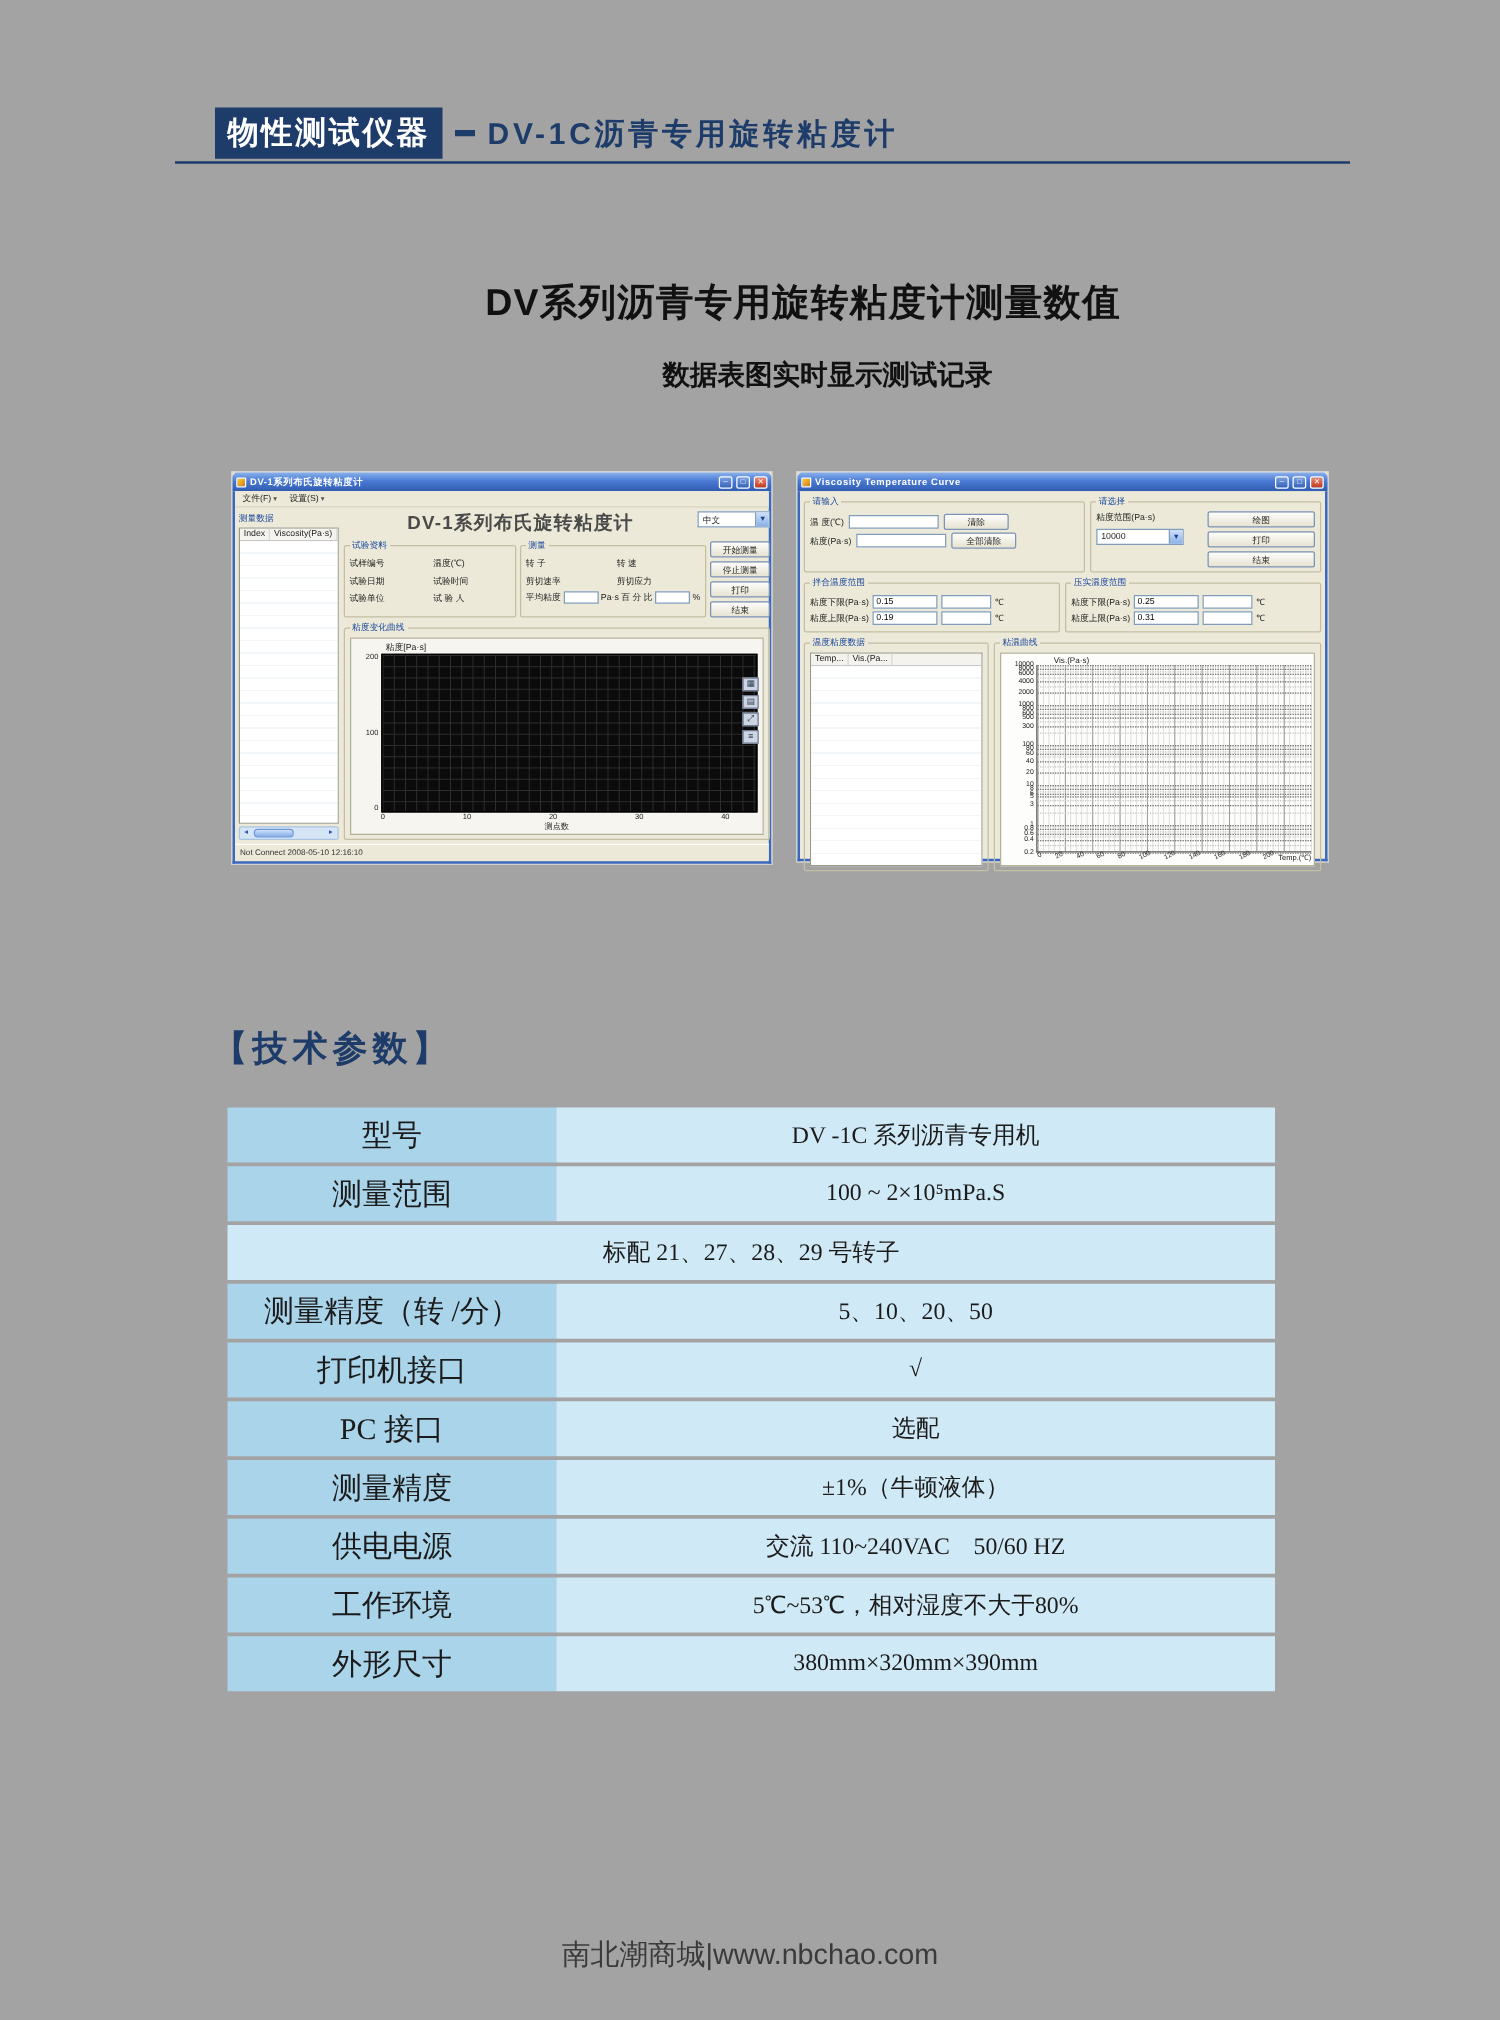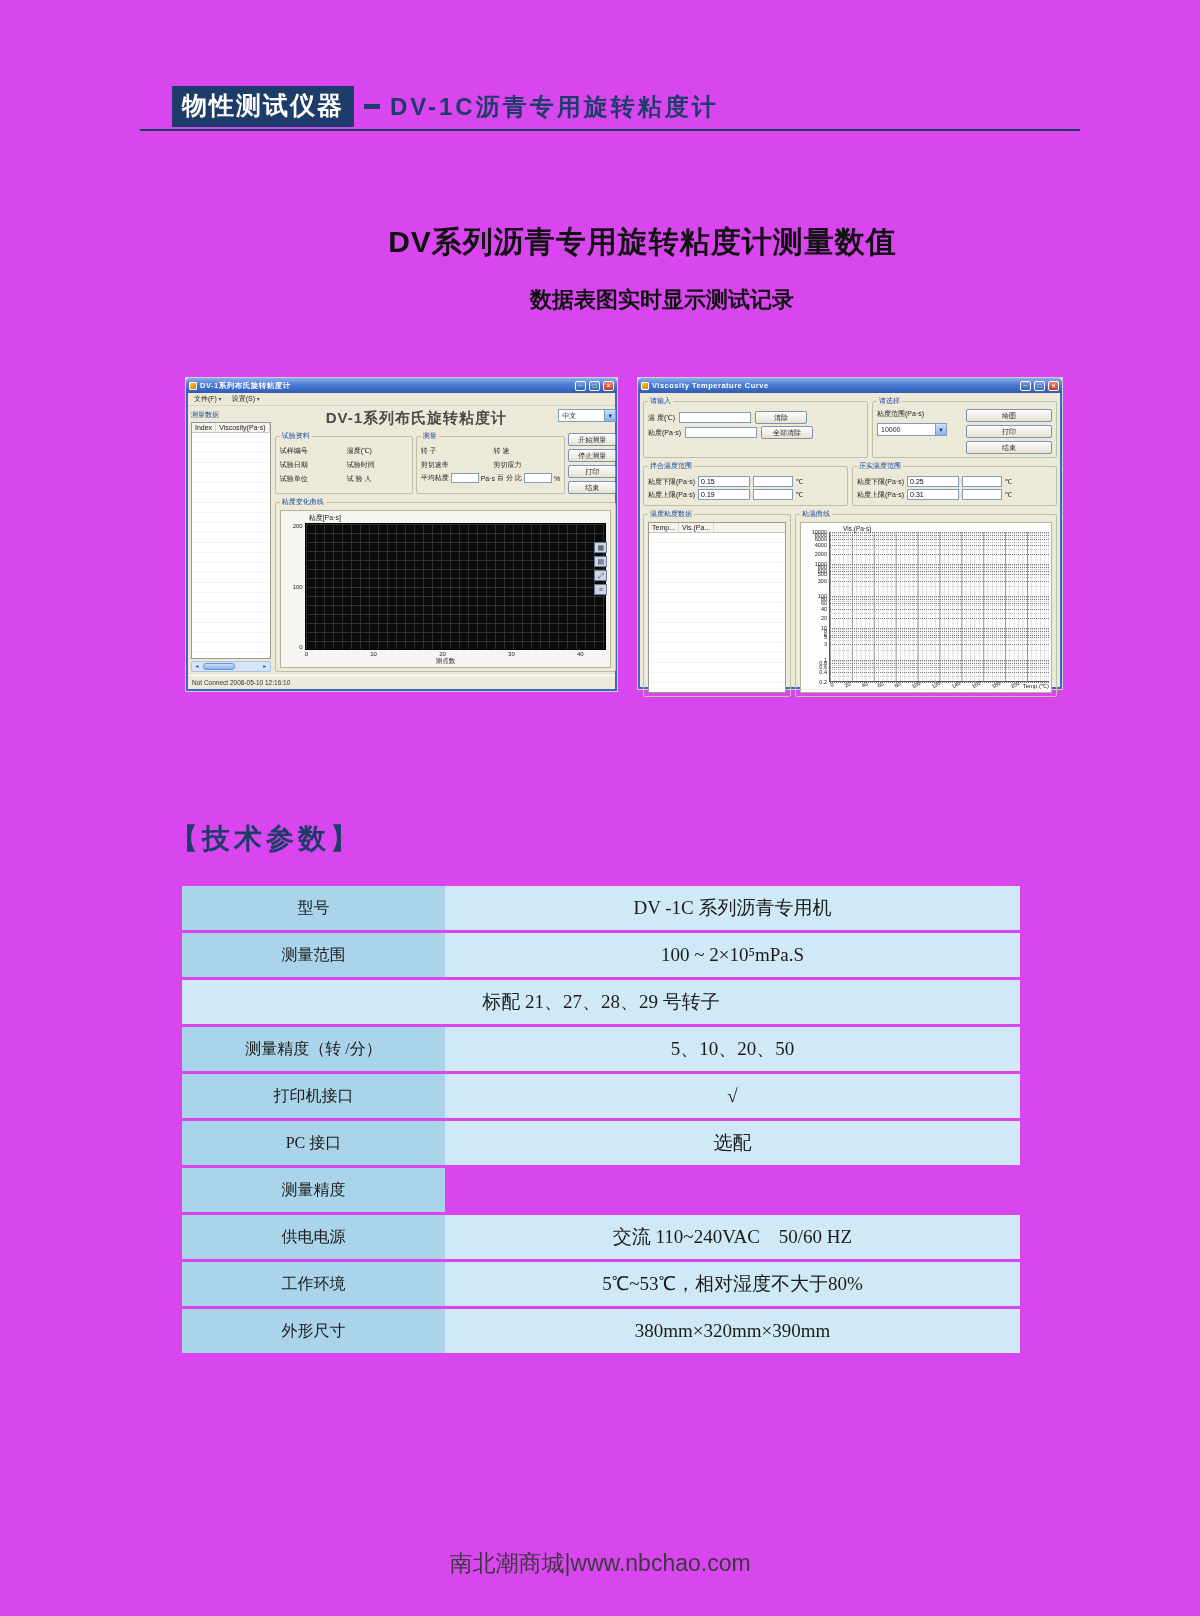--- a/index.html
+++ b/index.html
@@ -1,17 +1,17 @@
 <!DOCTYPE html>
 <html><head>
 <meta charset="utf-8">
 <style>
   * { margin:0; padding:0; box-sizing:border-box; }
   body { background:#ffffff; font-family:"Liberation Sans", sans-serif; }
-  .page { position:relative; width:1200px; height:1616px; background:#d946ef; overflow:hidden; }
+  .page { position:relative; width:1200px; height:1616px; background:#a3a3a3; overflow:hidden; }
 
   
   .doc-header { position:absolute; left:172px; top:86px; display:flex; align-items:center; gap:10px; }
   .brand-badge { background:#1e3c69; color:#fff; font-weight:bold; font-size:25px; padding:3px 10px 5px; letter-spacing:2px; }
   .brand-dash { width:16px; height:5px; background:#1e3c69; }
   .doc-header-title { color:#1e3c69; font-weight:bold; font-size:24px; letter-spacing:3px; }
   .doc-header-rule { position:absolute; left:140px; top:129px; width:940px; height:2px; background:#1e3c69; }
 
   .main-title { position:absolute; top:222px; left:0; width:1200px; padding-left:85px; text-align:center;
                 font-size:30px; font-weight:bold; color:#111; letter-spacing:1px; }
@@ -131,21 +131,21 @@
   .rchart-xrow { display:flex; align-items:flex-start; margin-left:26px; }
   .rchart-xticks { flex:1; display:flex; justify-content:space-between; font-size:5.5px; color:#222; }
   .rchart-xticks span { transform:rotate(-28deg); transform-origin:top center; }
   .rchart-xlabel { font-size:6px; color:#222; margin-left:4px; white-space:nowrap; }
 
   
   .section-title { position:absolute; left:170px; top:820px; color:#1e3c69; font-size:28px; font-weight:bold; letter-spacing:4px; }
   .spec-table { position:absolute; left:182px; top:886px; width:838px; font-family:"Liberation Serif", serif; }
   .spec-row { display:flex; margin-bottom:3px; height:44px; }
   .spec-label { width:263px; background:#aad4e9; display:flex; align-items:center; justify-content:center;
-                font-size:16px; color:#1b1b1b; }
+                font-size:24px; color:#1b1b1b; }
   .spec-value { flex:1; background:#d0e9f6; display:flex; align-items:center; justify-content:center;
                 font-size:19px; color:#1b1b1b; }
 
   .doc-footer { position:absolute; left:0; top:1548px; width:1200px; text-align:center; font-size:23px; color:#3a3a3a; }
 </style>
 </head>
 <body>
 
 <div class="page">
 
@@ -514,20 +514,21 @@
     <div class="spec-row">
         <div class="spec-label">打印机接口</div>
         <div class="spec-value">√</div>
       </div>
     <div class="spec-row">
         <div class="spec-label">PC 接口</div>
         <div class="spec-value">选配</div>
       </div>
     <div class="spec-row">
         <div class="spec-label">测量精度</div>
+        <div class="spec-value">±1%（牛顿液体）</div>
       </div>
     <div class="spec-row">
         <div class="spec-label">供电电源</div>
         <div class="spec-value">交流 110~240VAC　50/60 HZ</div>
       </div>
     <div class="spec-row">
         <div class="spec-label">工作环境</div>
         <div class="spec-value">5℃~53℃，相对湿度不大于80%</div>
       </div>
     <div class="spec-row">

